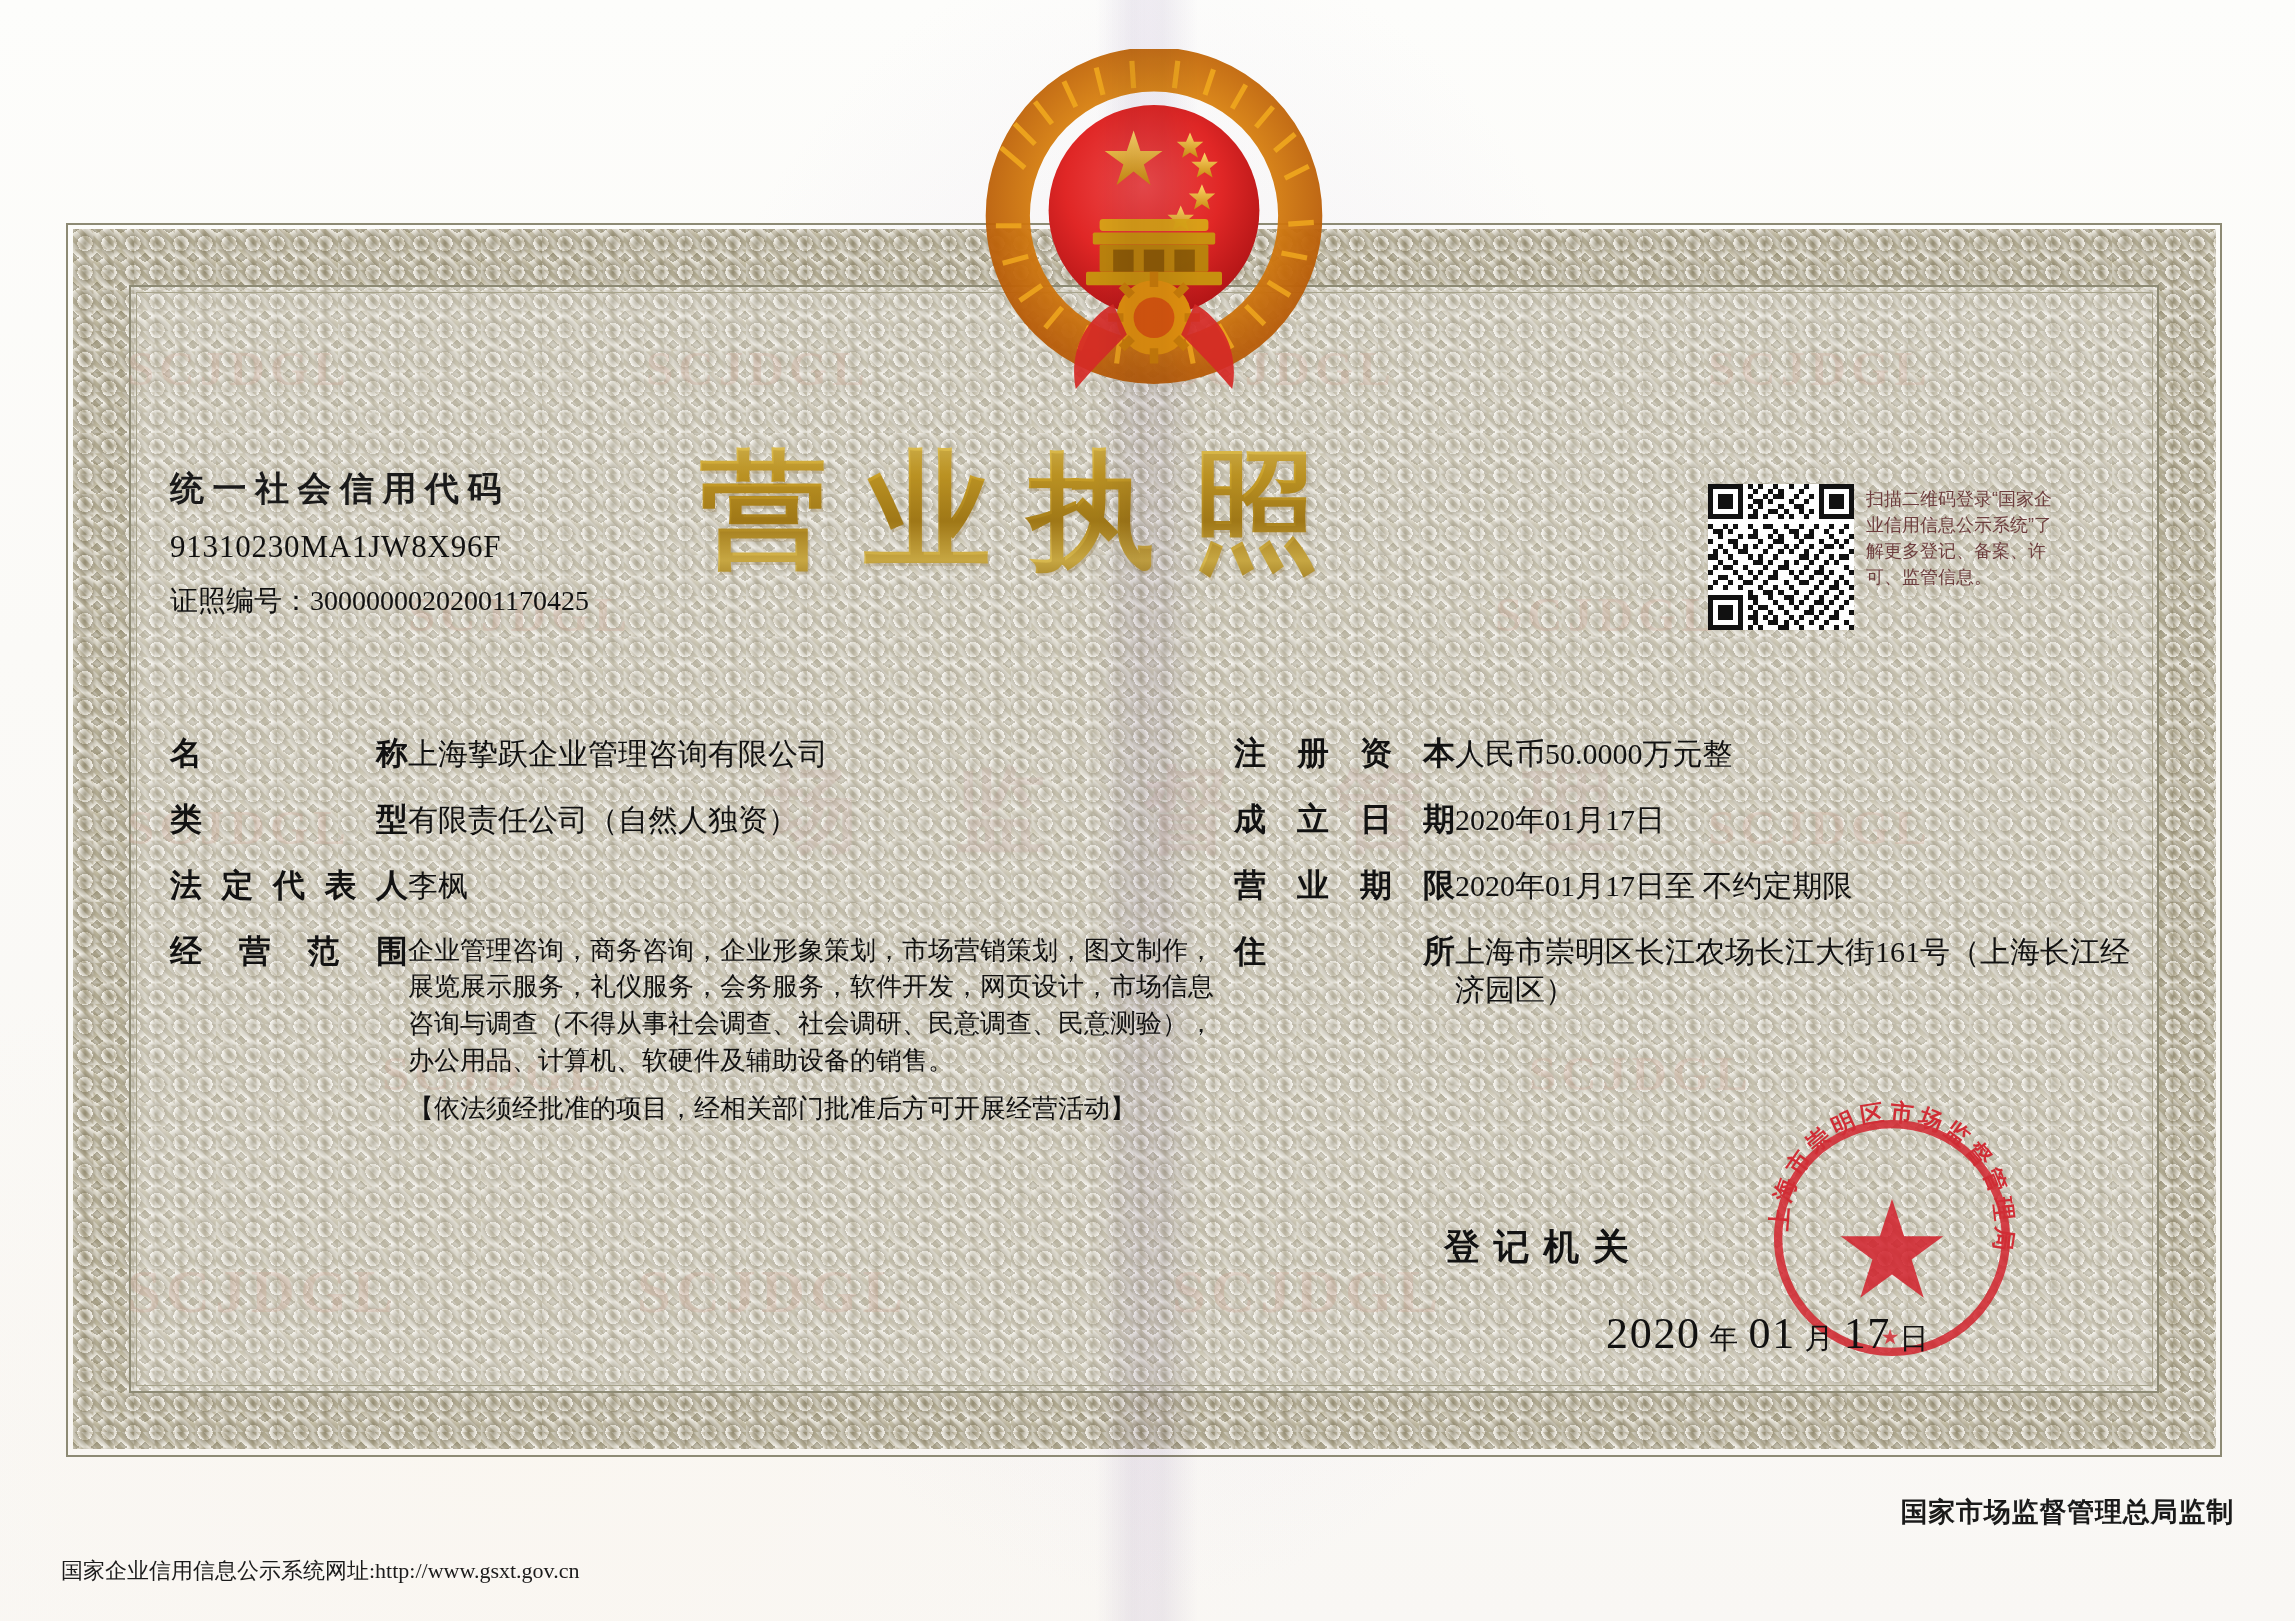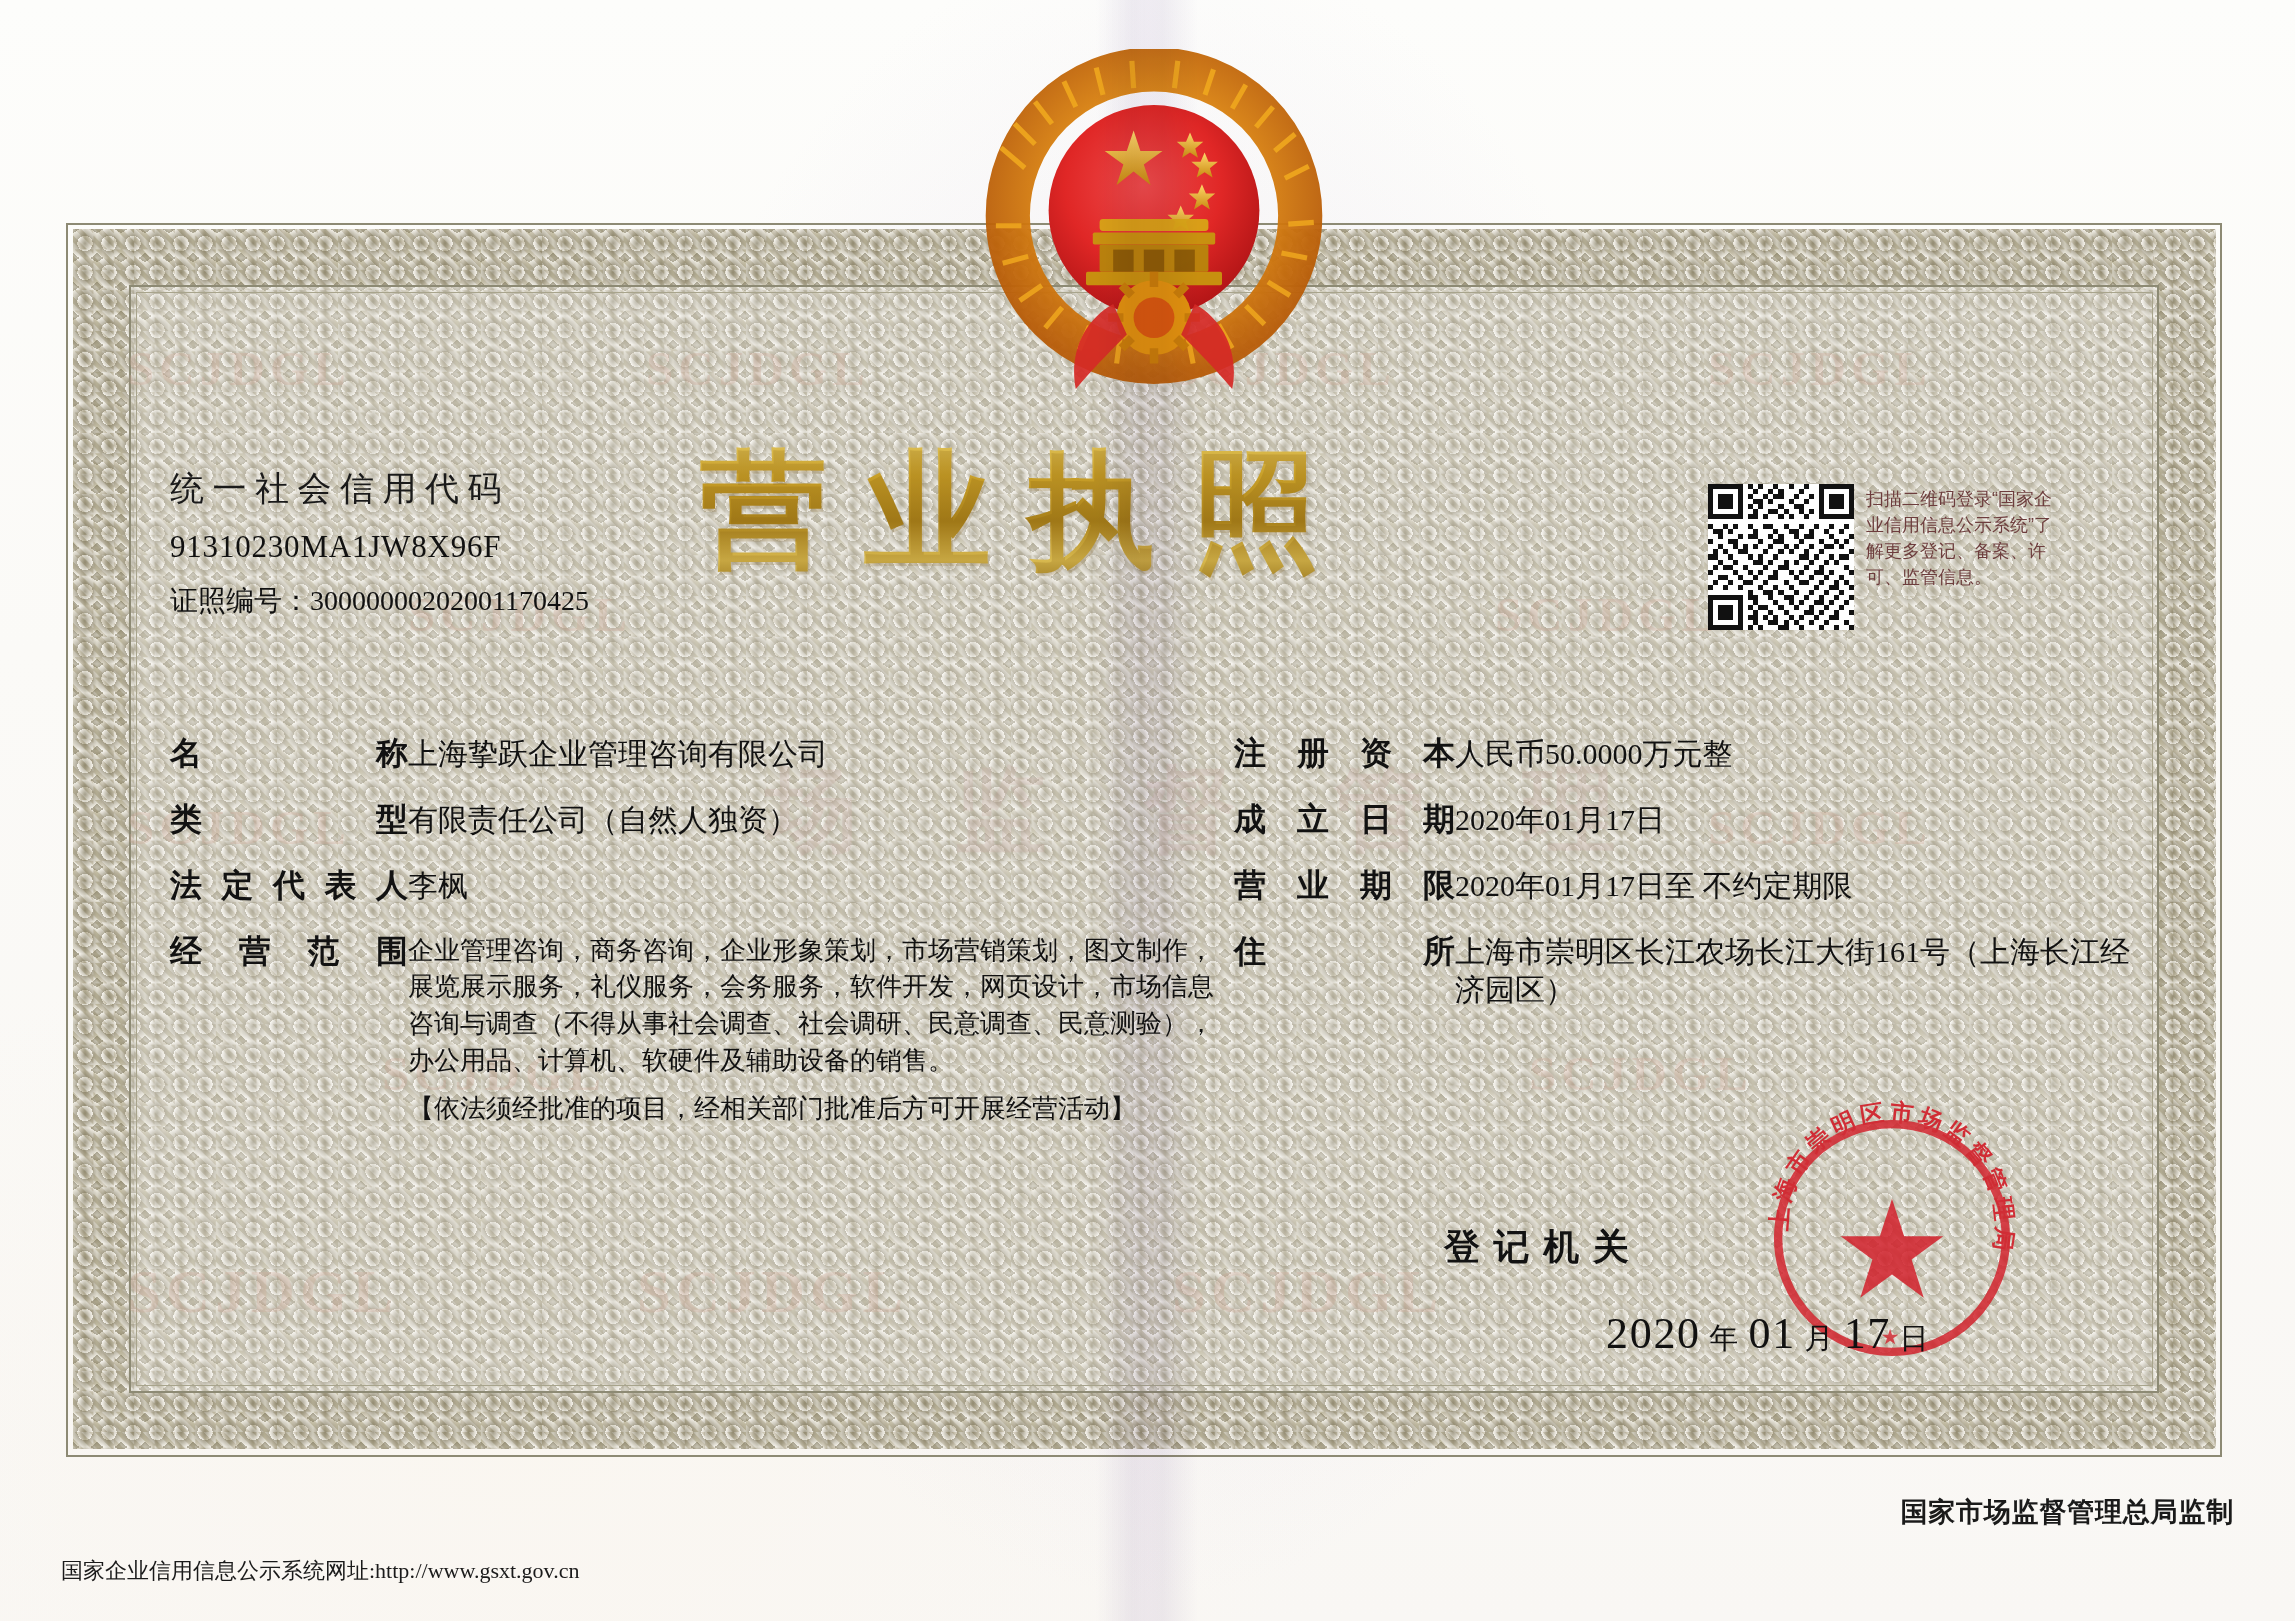--- a/index.html
+++ b/index.html
@@ -142,21 +142,21 @@
   
   .code-block {
     position: absolute;
     left: 170px;
     top: 466px;
     width: 527px;
   }
   .code-title {
     font-size: 34px;
     letter-spacing: 8.5px;
-    font-weight: 400;
+    font-weight: 700;
     color: #1a1a1a;
     font-family: "Liberation Serif", serif;
   }
   .code-value {
     margin-top: 17px;
     font-size: 31px;
     letter-spacing: 0.8px;
     color: #111;
     font-family: "Liberation Serif", serif;
   }

